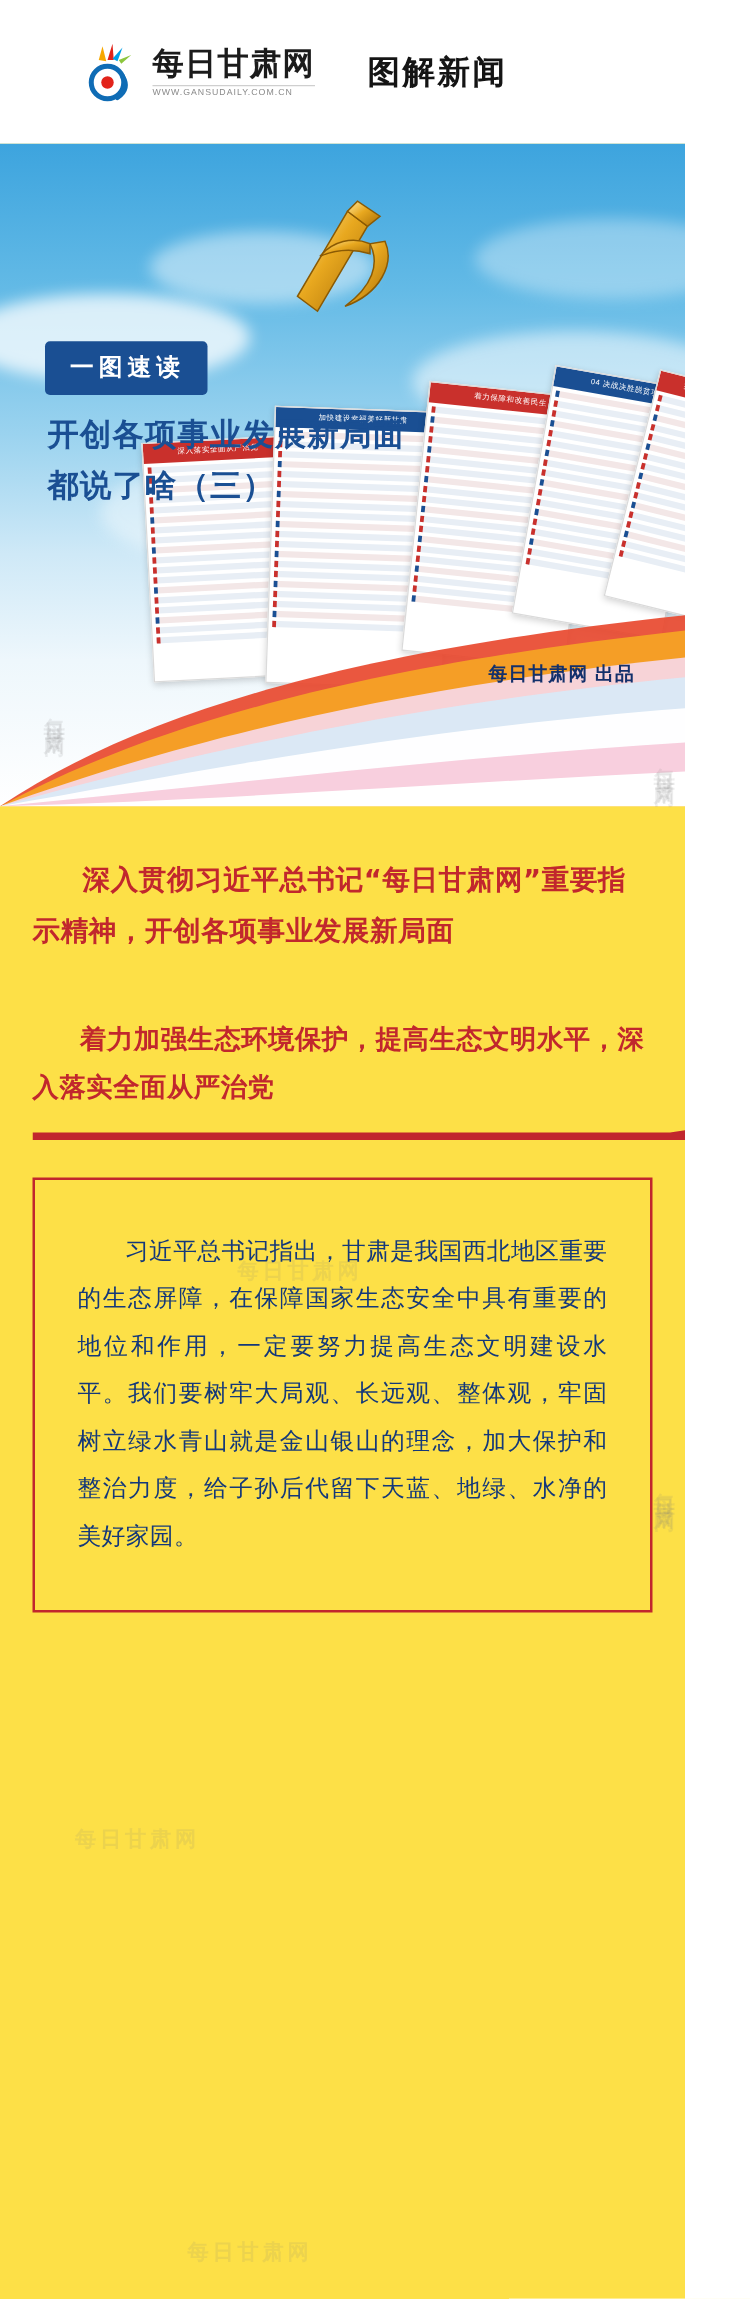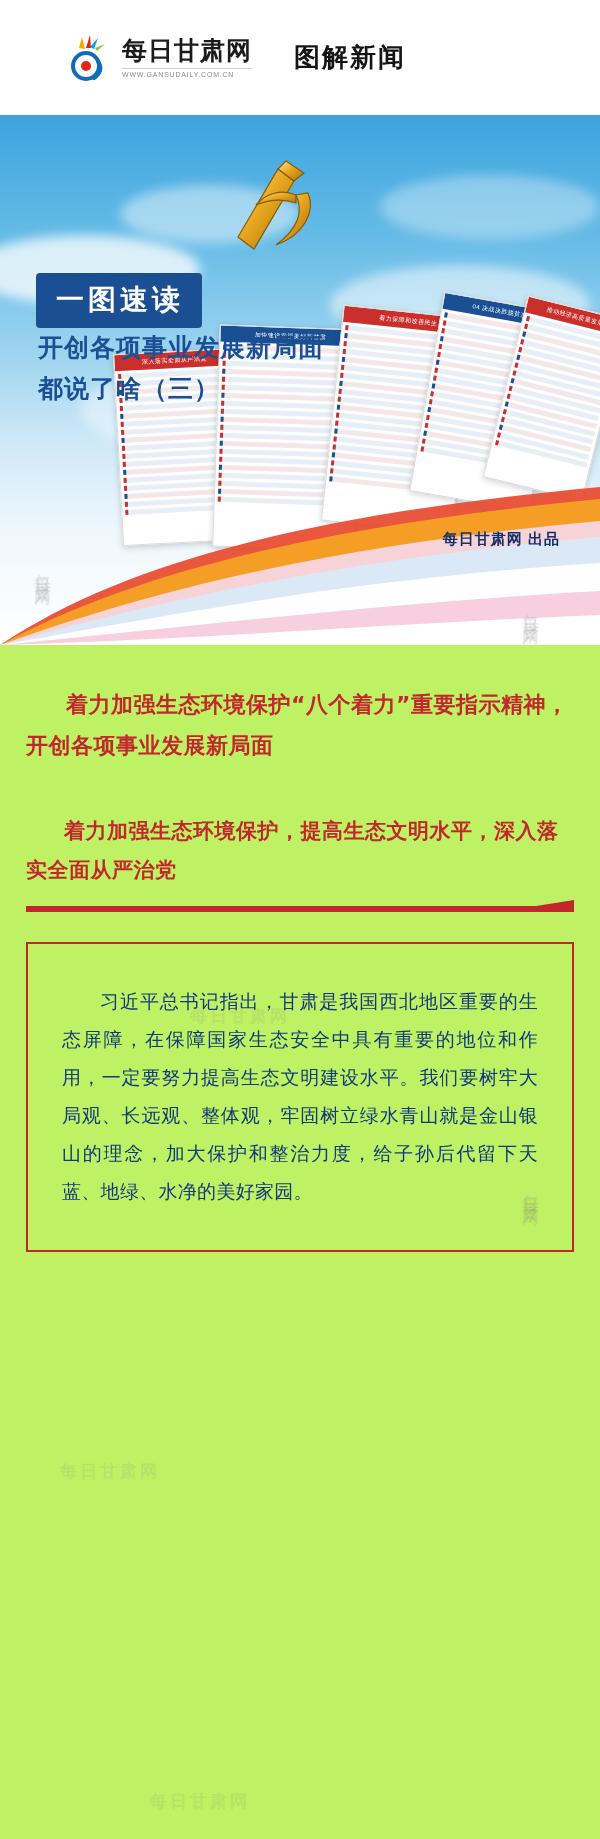--- a/index.html
+++ b/index.html
@@ -7,23 +7,23 @@
     padding: 0;
     background: #ffffff;
   }
   body {
     width: 600px;
     font-family: "Liberation Sans", sans-serif;
     -webkit-font-smoothing: antialiased;
   }
   .page {
     position: relative;
-    width: 600px;
+    width: 548px;
     min-height: 1839px;
-    background: #bef264;
+    background: #fde047;
     overflow: hidden;
   }
 
   
   .masthead {
     position: relative;
     height: 115px;
     background: #ffffff;
     display: flex;
     align-items: center;
@@ -101,21 +101,21 @@
   }
 
   
   .speed-badge {
     position: absolute;
     left: 36px;
     top: 158px;
     background: #1a4f93;
     color: #ffffff;
     font-family: "DejaVu Sans", sans-serif;
-    font-size: 28px;
+    font-size: 19px;
     font-weight: bold;
     letter-spacing: 4px;
     padding: 8px 18px 9px 20px;
     border-radius: 4px;
   }
   .hero-title {
     position: absolute;
     left: 38px;
     top: 212px;
     width: 430px;
@@ -445,21 +445,21 @@
         <path d="M0 250 C170 220 350 184 600 168 L600 250 Z" fill="#ffffff" opacity="0.96"></path>
         <path d="M0 250 C190 232 380 208 600 196 L600 250 Z" fill="#f3a7c2" opacity="0.55"></path>
         <path d="M0 250 C210 244 400 228 600 220 L600 250 Z" fill="#ffffff"></path>
       </svg>
     </div>
 
     <div class="hero-credit">每日甘肃网 出品</div>
   </div>
 
   <div class="content">
-    <h1 class="h1">着力加强生态环境保护“八个着力”重要指示精神，开创各项事业发展新局面</h1>
+    <h1 class="h1">深入贯彻习近平总书记“每日甘肃网”重要指示精神，开创各项事业发展新局面</h1>
 
     <h2 class="h2">着力加强生态环境保护，提高生态文明水平，深入落实全面从严治党</h2>
     <div class="rule">
       <svg width="548" height="14" viewBox="0 0 548 14" preserveAspectRatio="none">
         <path d="M0 6 L510 6 L548 0 L548 12 L0 12 Z" fill="#c1272d"></path>
       </svg>
     </div>
 
     <div class="quote-box">
       <p class="quote-text">习近平总书记指出，甘肃是我国西北地区重要的生态屏障，在保障国家生态安全中具有重要的地位和作用，一定要努力提高生态文明建设水平。我们要树牢大局观、长远观、整体观，牢固树立绿水青山就是金山银山的理念，加大保护和整治力度，给子孙后代留下天蓝、地绿、水净的美好家园。</p>

